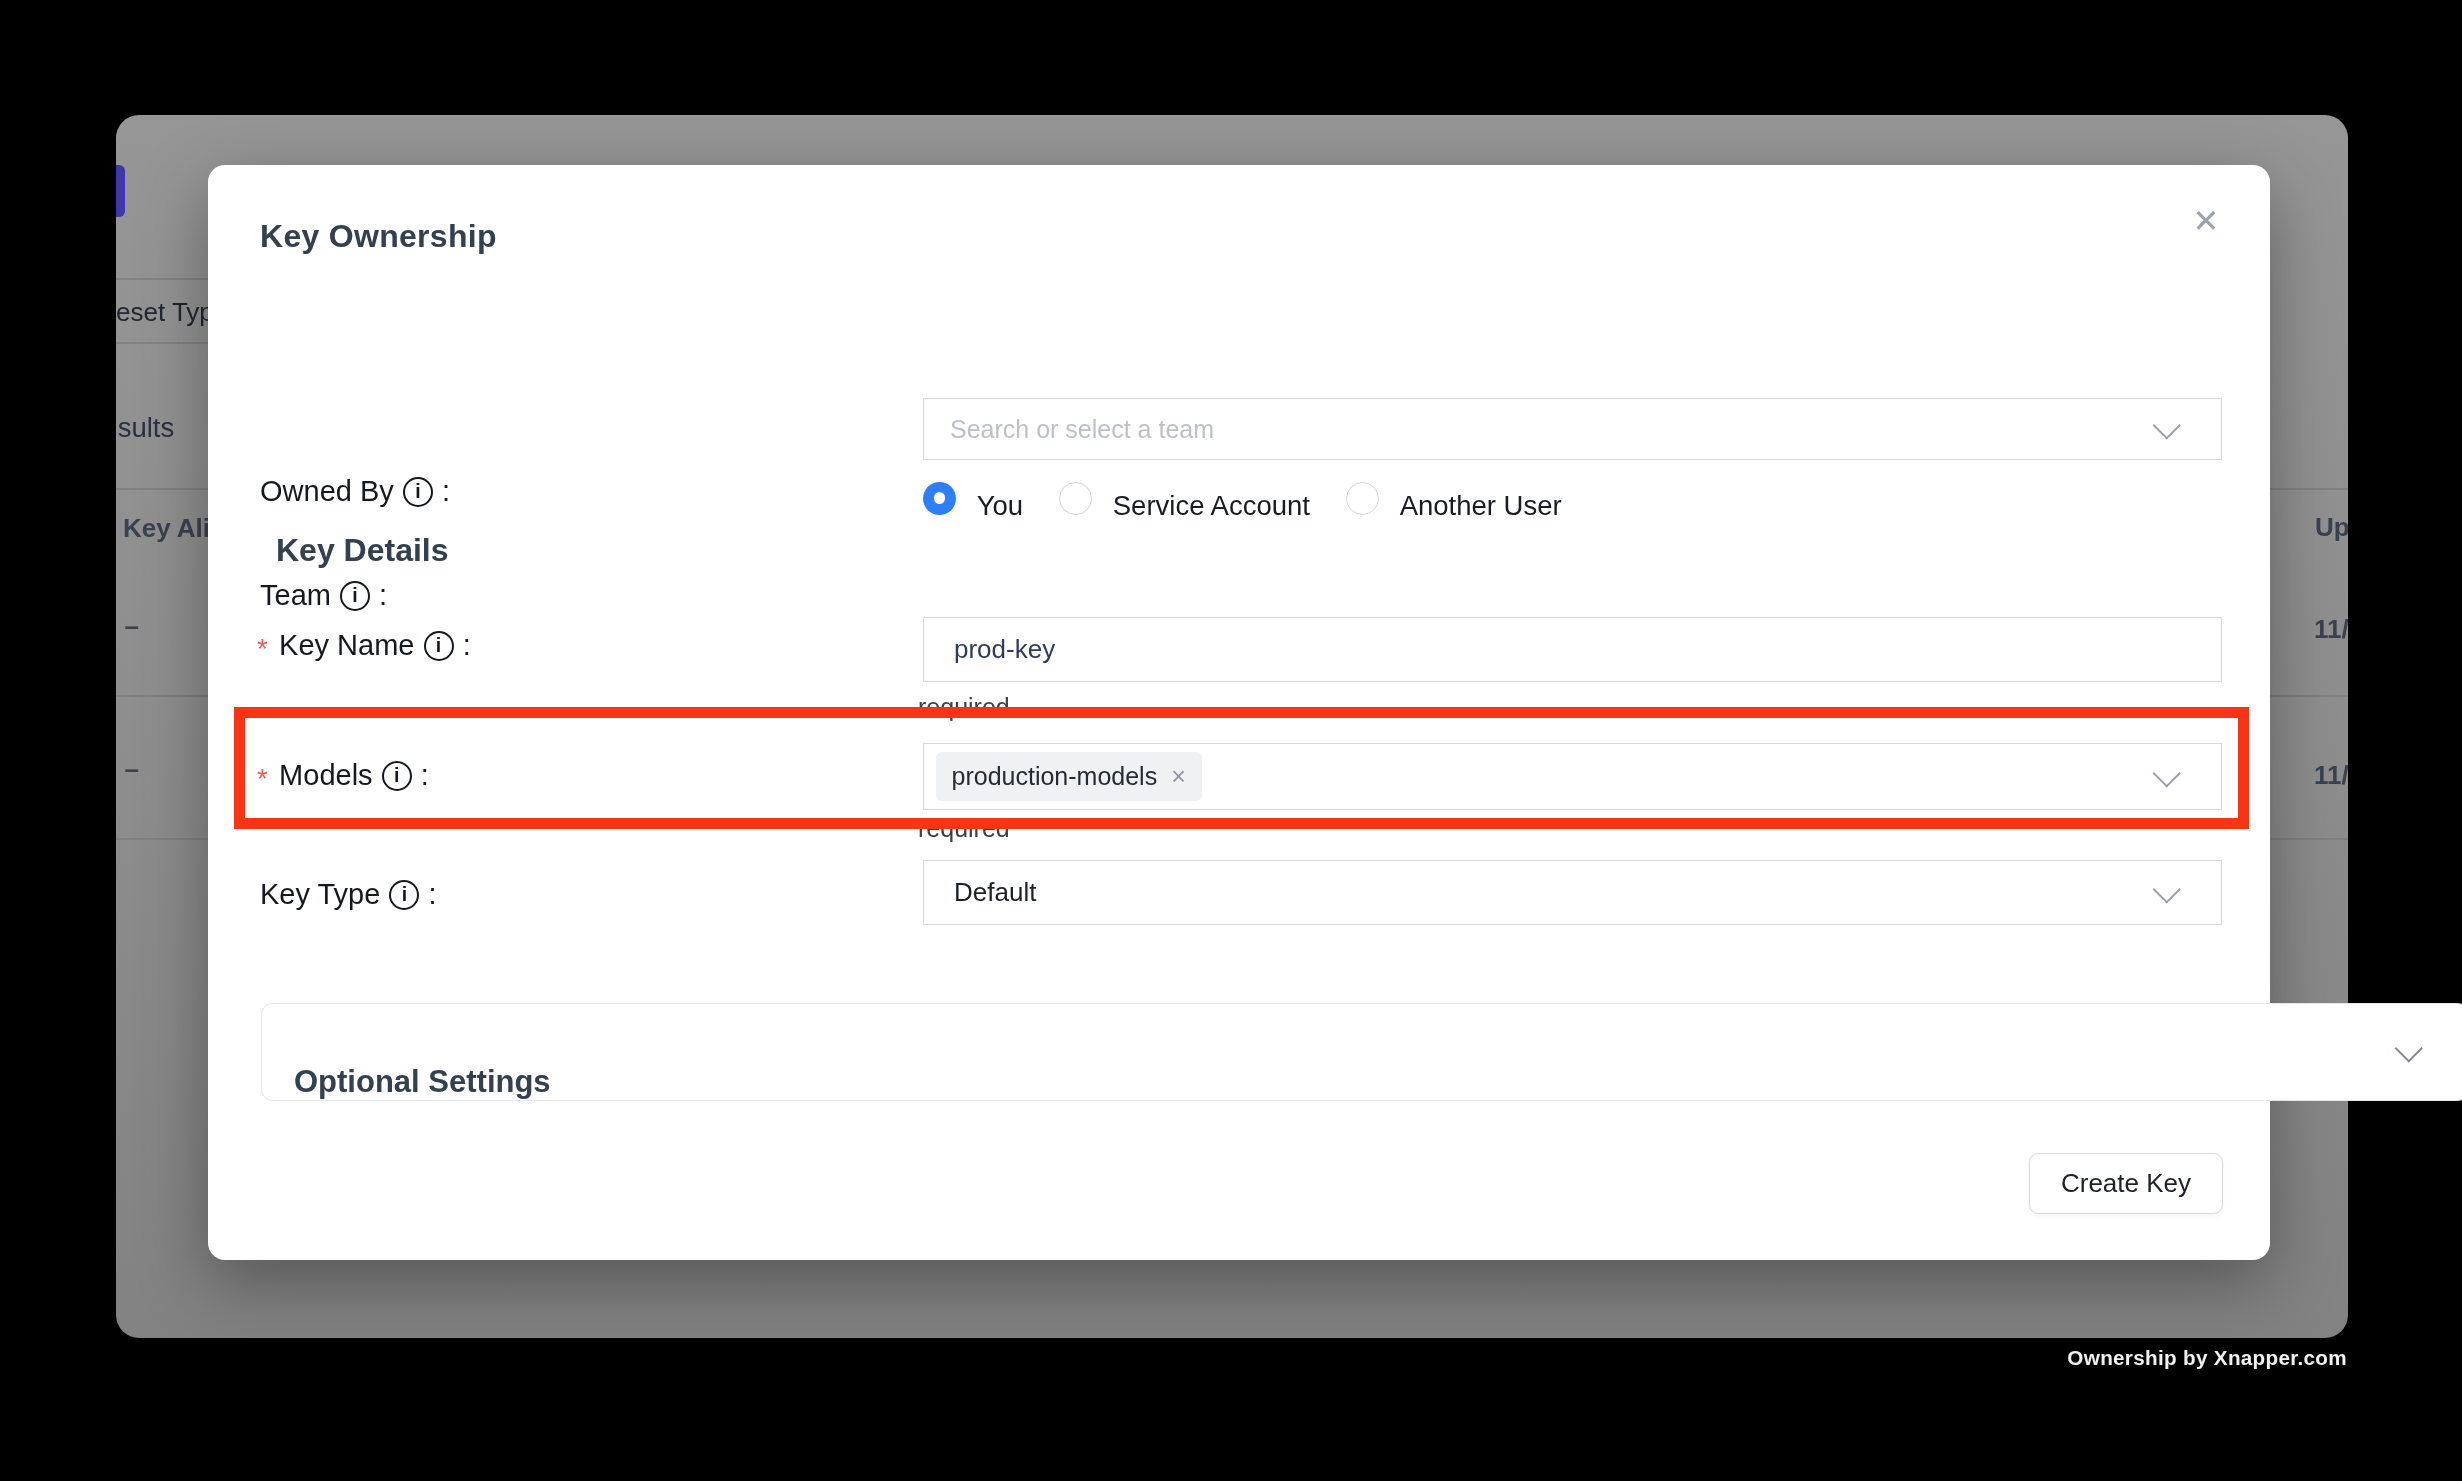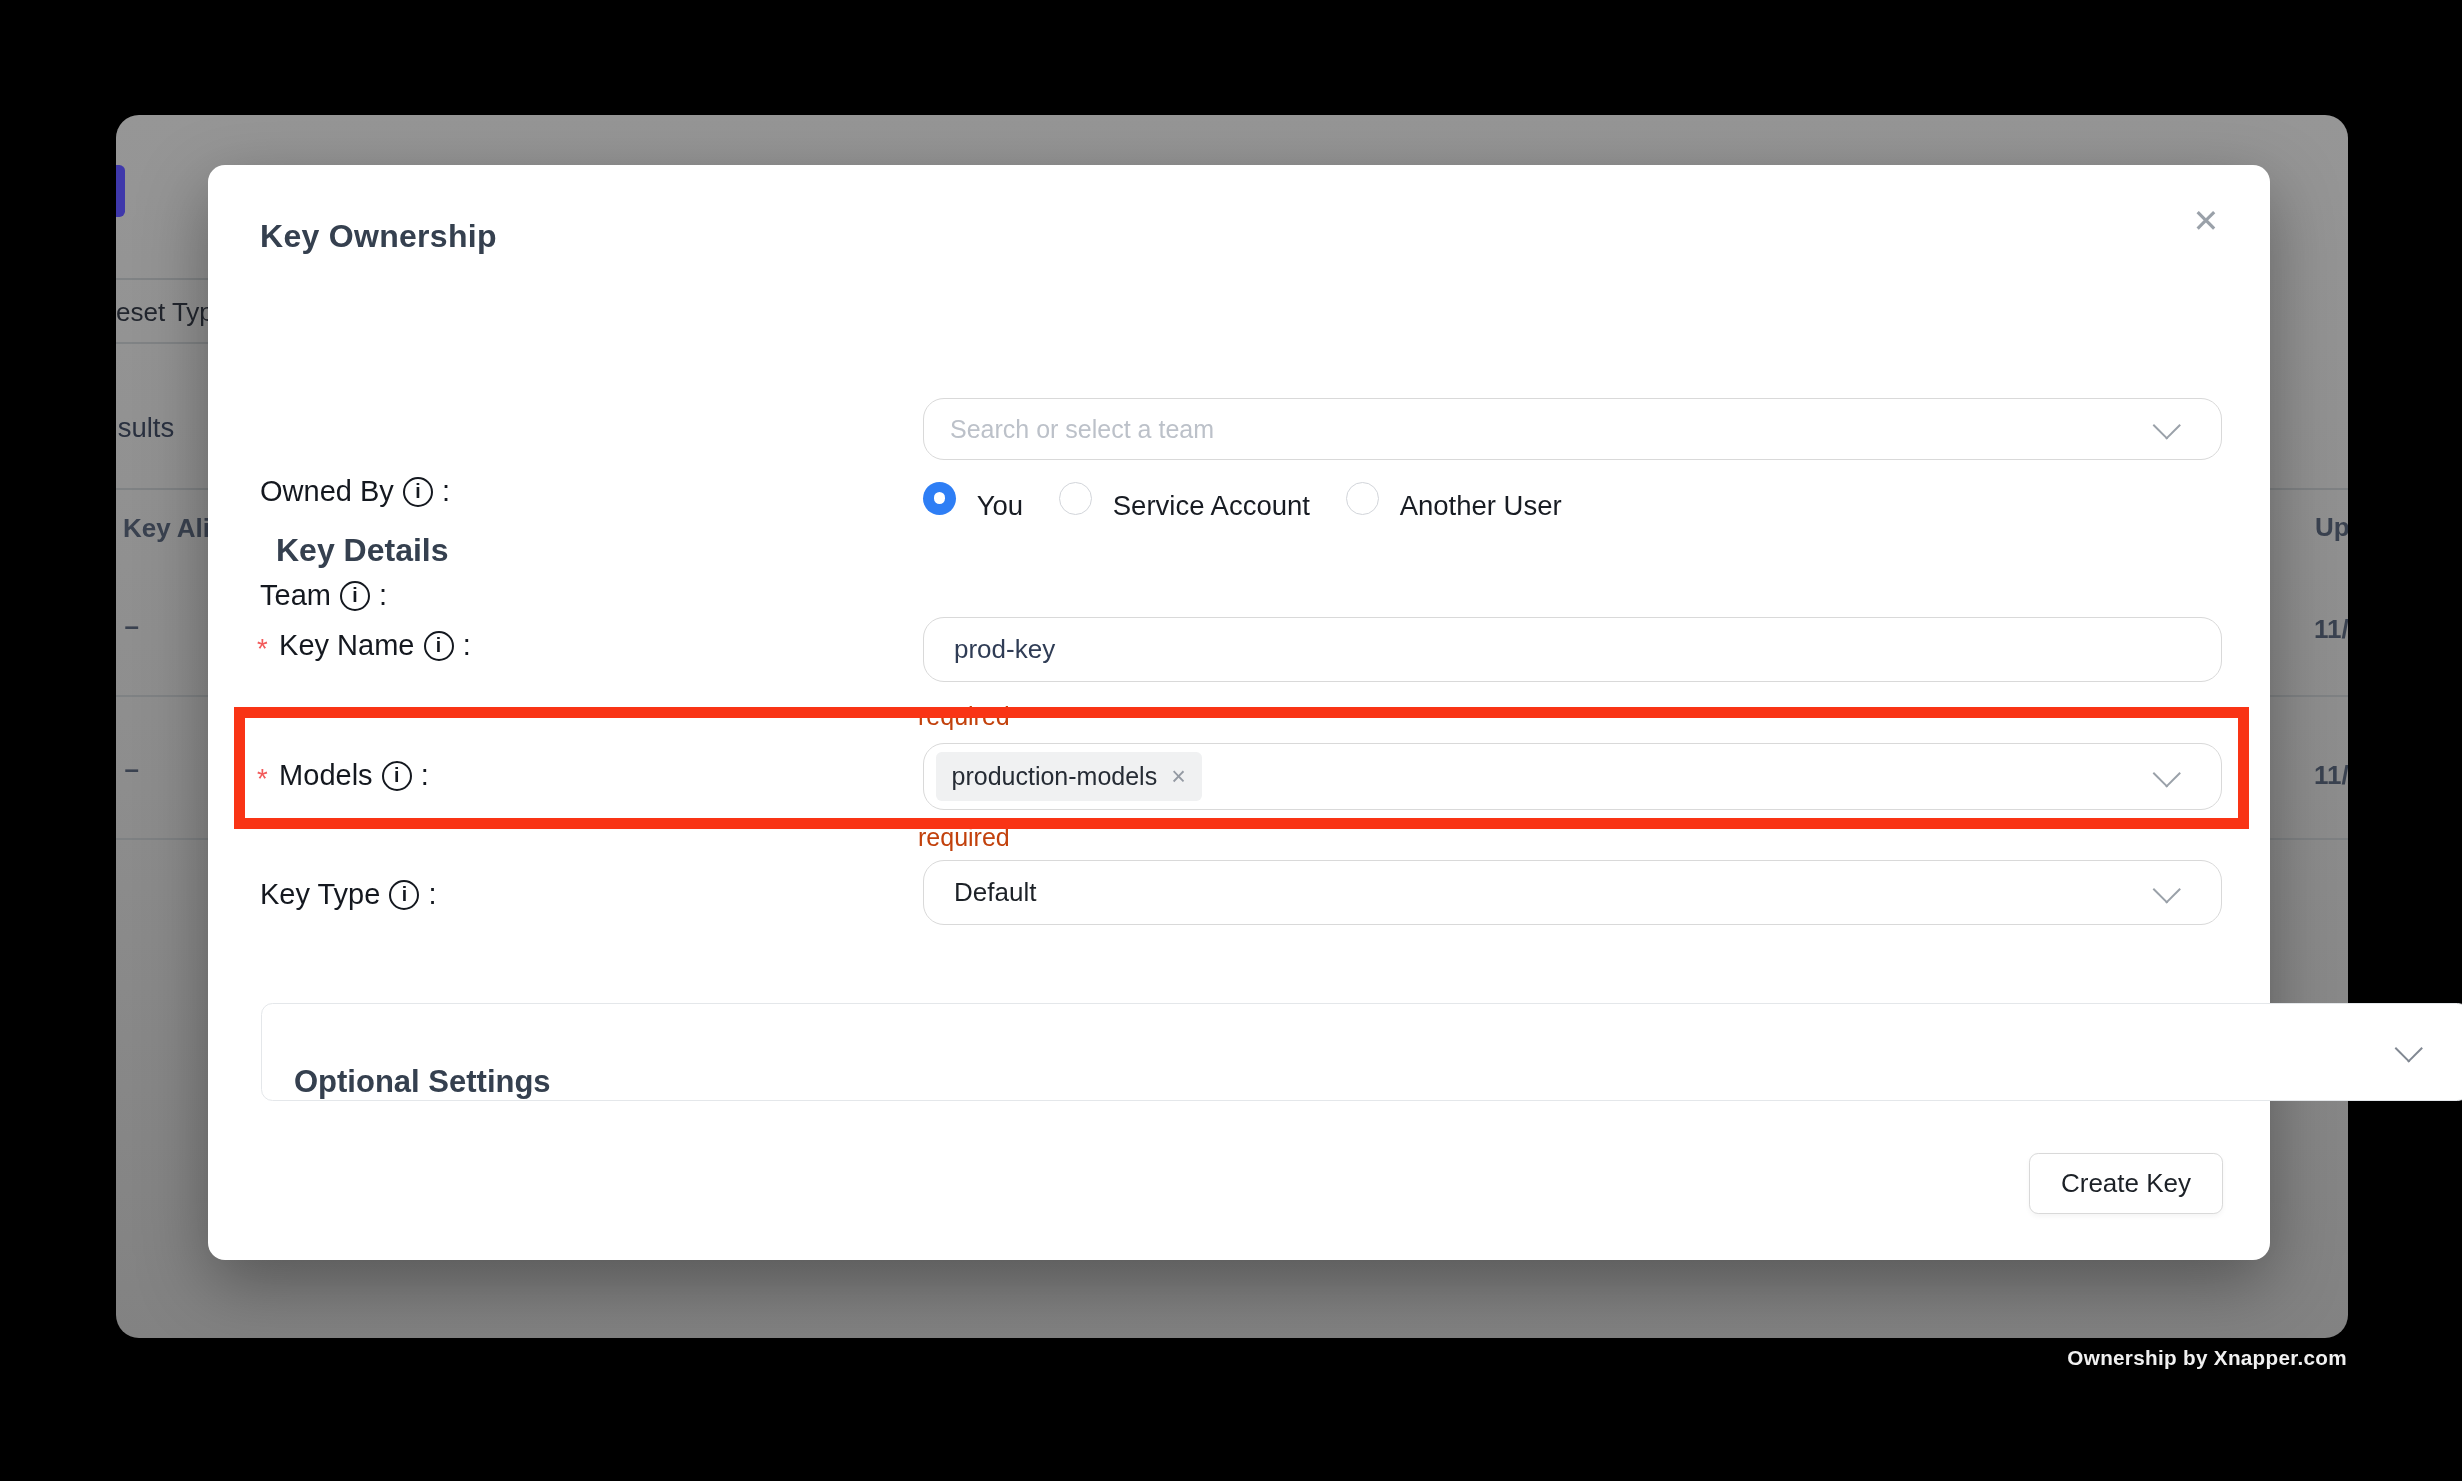--- a/index.html
+++ b/index.html
@@ -41,32 +41,32 @@
   .radio-opt { display:flex; align-items:center; gap:20.7px; cursor:pointer; }
   .radio-dot { width:33px; height:33px; border-radius:50%; background:#2e7ef5;
     display:flex; align-items:center; justify-content:center; }
   .radio-dot::after { content:""; width:11.5px; height:11.5px; border-radius:50%; background:#fff; }
   .radio-dot.off { background:#fff; border:1.7px solid #d2d5da; }
   .radio-dot.off::after { display:none; }
   .radio-label { font-size:27.5px; color:#181c23; white-space:nowrap;margin-top:16px; }
 
   
   .field-box { position:absolute; left:715px; width:1299px; background:#fff;
-    border:1.7px solid #d9d9d9; border-radius:21px; display:flex; align-items:center; }
+    border:1.7px solid #d9d9d9; border-radius:0; display:flex; align-items:center; }
   .placeholder { color:#bcc1c9; font-size:25px; padding-left:26px; }
   .value-text { color:#2f3c55; font-size:26px; padding-left:30px; }
   .value-dark { color:#1c2127; font-size:26px; padding-left:30px; }
   .chevron { position:absolute; right:45px; top:50%; width:19.5px; height:19.5px;
     border-right:2.3px solid #9aa1a9; border-bottom:2.3px solid #9aa1a9;
     transform:translateY(-70%) rotate(45deg); }
   .tag { display:flex; align-items:center; gap:14px; margin-left:11.5px;
     background:#f0f1f2; border-radius:5.7px; height:49px; padding:0 16px; }
   .tag-text { font-size:25px; color:#262c35; }
   .tag-x { font-size:25px; color:#949aa3; cursor:pointer; }
-  .required-msg { position:absolute; left:710px; font-size:25px; color:#c2410c;margin-top:9px; }
+  .required-msg { position:absolute; left:710px; font-size:25px; color:#404040; }
 
   .section-title { position:absolute; left:52px; font-size:32px; font-weight:700; color:#35404f;margin-left:16px; }
 
   
   .collapse { position:absolute; left:53px; top:838px; width:2208px; height:98px;
     border:1.7px solid #e4e7ea; border-radius:11.5px; background:#fff;
     display:flex; align-items:flex-end; cursor:pointer; }
   .collapse-title { font-size:31px; font-weight:700; color:#35404f; padding-left:32px; }
   .collapse-chevron { position:absolute; right:50px; top:50%; width:19.5px; height:19.5px;
     border-right:2.9px solid #818892; border-bottom:2.9px solid #818892;

